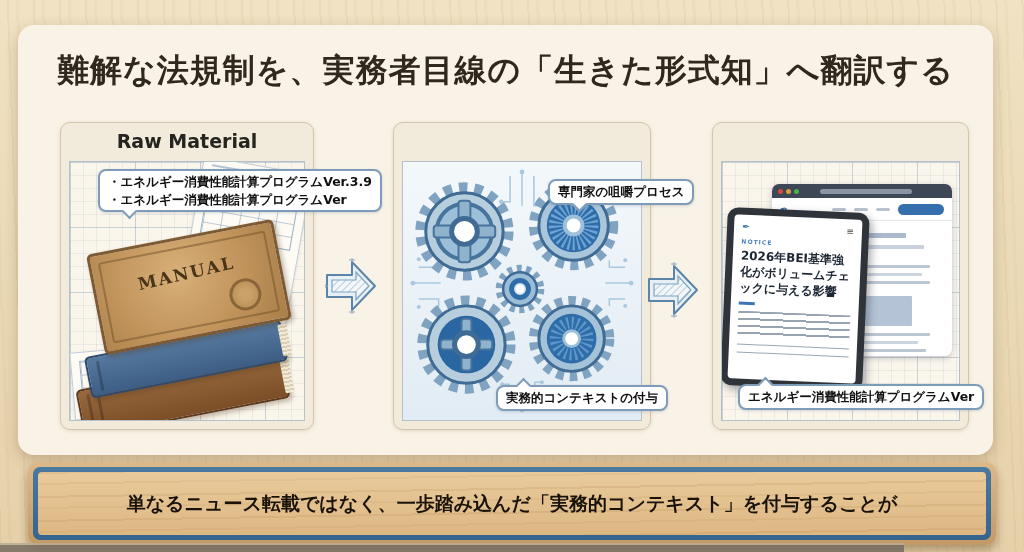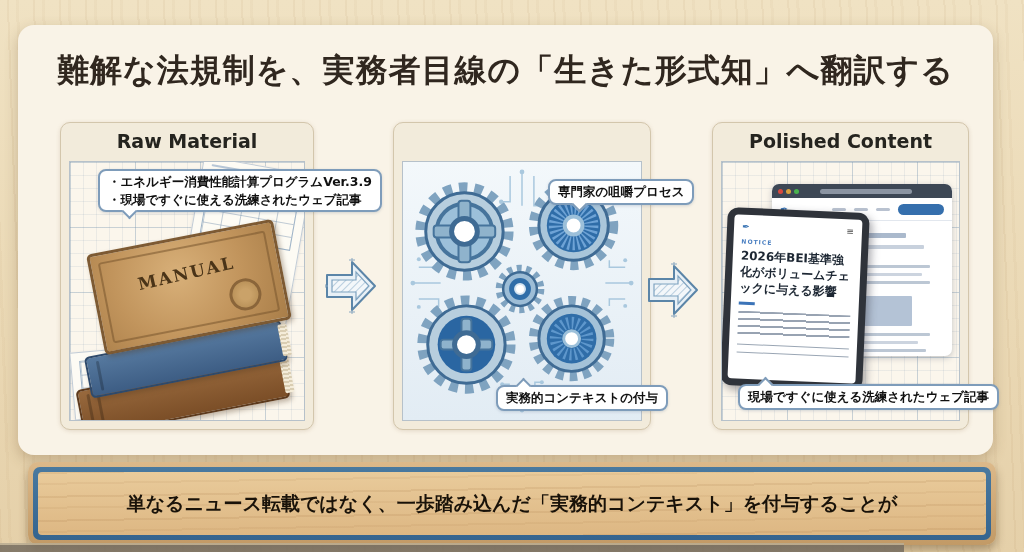--- a/index.html
+++ b/index.html
@@ -165,21 +165,21 @@
           <div class="edge"></div>
         </div>
         <div class="book book-top" style="left:24px;top:74px;width:184px;height:96px;transform:rotate(-11deg);">
           <div class="inner-frame"></div>
           <div class="book-title">MANUAL</div>
           <div class="seal"></div>
         </div>
       </div>
       <div class="callout tail-down" style="left:37px;top:46px;">
         <div>・エネルギー消費性能計算プログラムVer.3.9</div>
-        <div>・現場ですぐに使える洗練されたウェブ記事</div>
+        <div>・エネルギー消費性能計算プログラムVer</div>
       </div>
     </section>
 
     <div class="arrow" style="left:307px;top:233px;">
       <svg width="52" height="56" viewBox="0 0 52 56">
         <defs>
           <pattern id="hatch1" width="5" height="5" patternUnits="userSpaceOnUse" patternTransform="rotate(45)">
             <rect width="5" height="5" fill="#f3f7fa"></rect>
               <line x1="0" y1="0" x2="0" y2="5" stroke="#aac4d8" stroke-width="1.6"></line>
           </pattern>
@@ -273,21 +273,20 @@
               <line x1="0" y1="0" x2="0" y2="5" stroke="#aac4d8" stroke-width="1.6"></line>
           </pattern>
         </defs>
         <polygon points="2,17 27,17 27,4 50,28 27,52 27,39 2,39" fill="#e8f0f6" stroke="#5b85a8" stroke-width="2" stroke-linejoin="round"></polygon>
         <polygon points="7,22 31,22 31,14 44,28 31,42 31,34 7,34" fill="url(#hatch2)" stroke="#7fa3c0" stroke-width="1.2"></polygon>
         <path d="M24,2 h6 M27,0 v4 M24,54 h6 M27,52 v4" stroke="#8aa7c0" stroke-width="1" fill="none"></path>
       </svg>
     </div>
 
     <section class="panel" style="left:694px;width:255px;">
-      <div class="panel-header">Polished Content</div>
       <div class="illus graph-paper">
 
         <div class="browser">
           <div class="b-top">
             <span class="dot" style="background:#d9493e;"></span>
             <span class="dot" style="background:#d9a13e;"></span>
             <span class="dot" style="background:#49b24e;"></span>
             <span class="b-pill"></span>
           </div>
           <div class="b-nav">
@@ -320,21 +319,21 @@
             </div>
             <div class="t-cat">NOTICE</div>
             <div class="t-headline">2026年BEI基準強化がボリュームチェックに与える影響</div>
             <div class="t-divider"></div>
             <div class="txtlines"></div>
             <div class="t-rule"></div>
             <div class="t-rule"></div>
           </div>
         </div>
       </div>
-      <div class="callout tail-up" style="left:25px;top:261px;">現場ですぐに使える洗練されたウェブ記事</div>
+      <div class="callout tail-up" style="left:25px;top:261px;">エネルギー消費性能計算プログラムVer</div>
     </section>
   </div>
 
   <div class="banner-outer">
     <div class="banner-blue">
       <div class="banner-wood">
         <div class="banner-line">単なるニュース転載ではなく、一歩踏み込んだ「実務的コンテキスト」を付与することが</div>
       </div>
     </div>
   </div>

